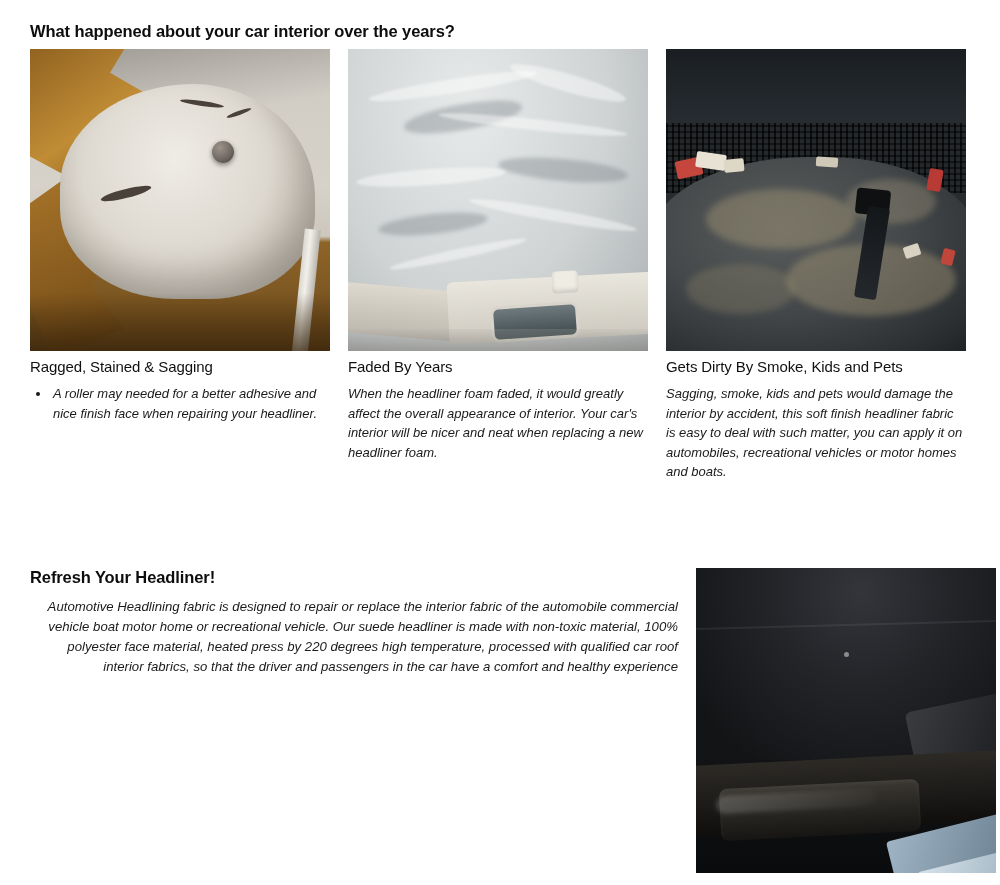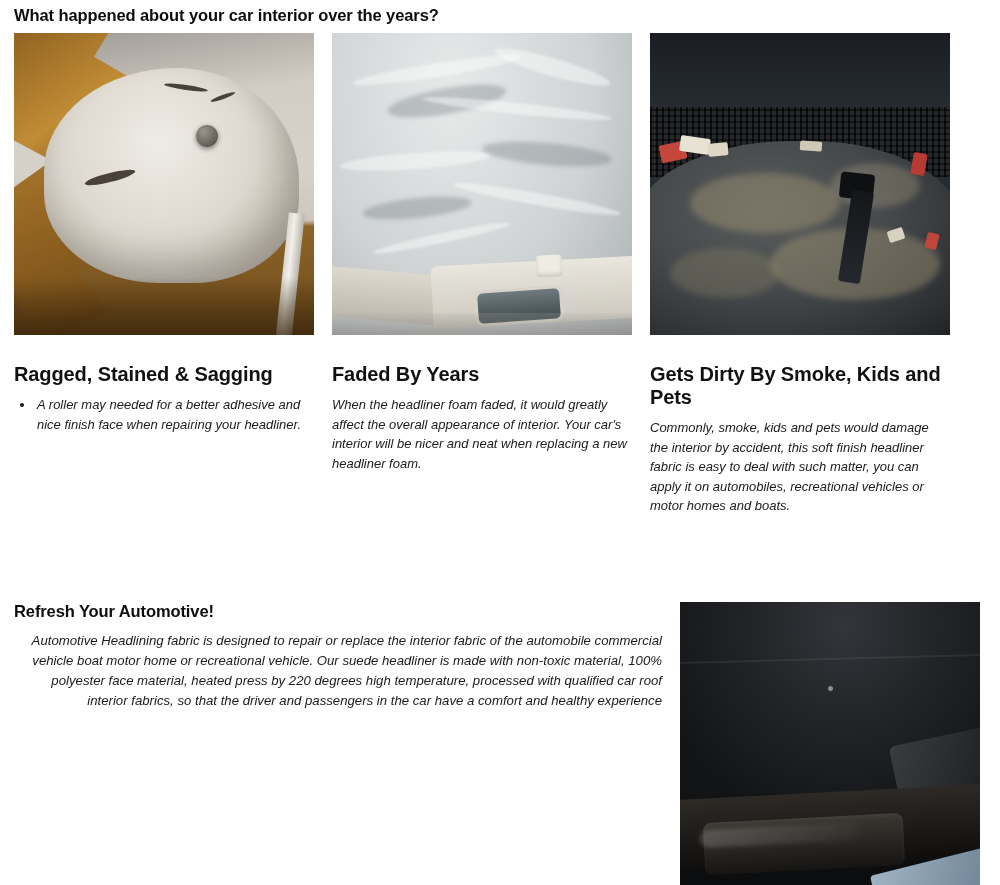--- a/index.html
+++ b/index.html
@@ -11,21 +11,21 @@
     width: 1000px;
     height: 885px;
     font-family: "Liberation Sans", sans-serif;
     color: #111111;
     overflow: hidden;
   }
   .page {
     position: relative;
     width: 1000px;
     height: 885px;
-    padding: 0;
+    padding: 16px;
     box-sizing: border-box;
   }
   .main-heading {
     font-size: 16.5px;
     font-weight: bold;
     color: #0d0d0d;
     padding: 6px 0 8px 14px;
     letter-spacing: -0.1px;
   }
   .cards {
@@ -39,24 +39,24 @@
     flex: 0 0 300px;
   }
   .card-img {
     width: 300px;
     height: 302px;
     background: #b9b9b9;
     position: relative;
     overflow: hidden;
   }
   .card-title {
-    font-size: 20px;
-    font-weight: bold;
+    font-size: 15px;
+    font-weight: normal;
     color: #111111;
-    margin: 28px 0 9px 0;
+    margin: 7px 0 9px 0;
     letter-spacing: -0.1px;
   }
   .card-body {
     font-size: 13px;
     font-style: italic;
     line-height: 19.6px;
     color: #1a1a1a;
     margin: 0;
   }
   .card-bullets {
@@ -435,28 +435,28 @@
         <div class="belt"></div>
         <div class="trash t1"></div>
         <div class="trash t2"></div>
         <div class="trash t3"></div>
         <div class="trash t4"></div>
         <div class="trash t5"></div>
         <div class="trash t6"></div>
         <div class="trash t7"></div>
       </div>
       <div class="card-title">Gets Dirty By Smoke, Kids and Pets</div>
-      <p class="card-body">Commonly, smoke, kids and pets would damage the interior by accident, this soft finish headliner fabric is easy to deal with such matter, you can apply it on automobiles, recreational vehicles or motor homes and boats.</p>
+      <p class="card-body">Sagging, smoke, kids and pets would damage the interior by accident, this soft finish headliner fabric is easy to deal with such matter, you can apply it on automobiles, recreational vehicles or motor homes and boats.</p>
     </div>
 
   </div>
 
   <div class="bottom">
     <div class="bottom-text">
-      <div class="bottom-heading">Refresh Your Automotive!</div>
+      <div class="bottom-heading">Refresh Your Headliner!</div>
       <p class="bottom-para">Automotive Headlining fabric is designed to repair or replace the interior fabric of the automobile commercial vehicle boat motor home or recreational vehicle. Our suede headliner is made with non-toxic material, 100% polyester face material, heated press by 220 degrees high temperature, processed with qualified car roof interior fabrics, so that the driver and passengers in the car have a comfort and healthy experience</p>
     </div>
     <div class="bottom-img img4">
       <div class="roof"></div>
       <div class="seam"></div>
       <div class="dot"></div>
       <div class="pillar"></div>
       <div class="dash"></div>
       <div class="console"></div>
       <div class="glare"></div>

